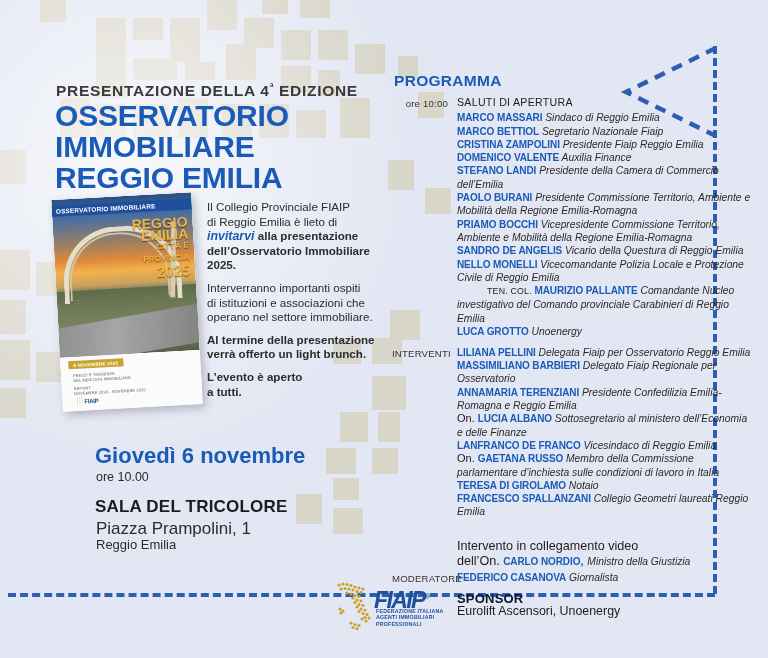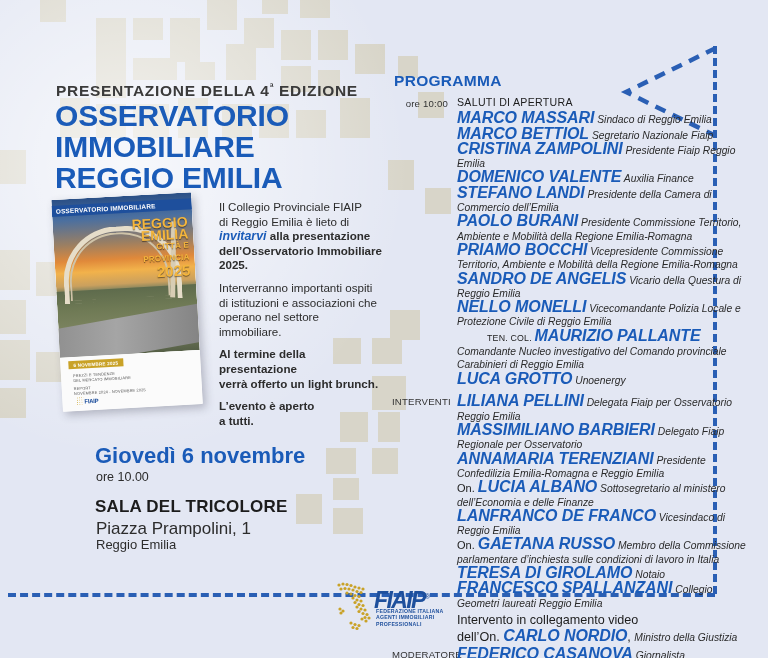--- a/index.html
+++ b/index.html
@@ -88,21 +88,21 @@
   #bk-s2{top:187px;}
   #book-logo{position:absolute;left:14px;top:198px;font-size:6px;font-weight:900;color:#1e4f9c;letter-spacing:-.3px;}
   #book-logo .dots{display:inline-block;width:7px;height:8px;background:
      radial-gradient(#c9a227 40%,transparent 42%) 0 0/2.2px 2.2px;vertical-align:-1px;margin-right:1px;}
 
   
   #body-text{
     position:absolute;left:203px;top:200px;width:180px;
     font-size:11.6px;line-height:14.6px;color:#2c2c2c;
   }
-  #body-text p{margin:0 0 8px 16px;}
+  #body-text p{margin:0 0 8px 4px;}
   #body-text .b{font-weight:700;}
   #body-text .inv{color:#1a5bb8;font-weight:700;font-style:italic;font-size:12.4px;}
 
   
   #date-line{
     position:absolute;left:95px;top:443px;
     font-size:22px;font-weight:800;color:#1a5bb8;white-space:nowrap;
   }
   #time-line{position:absolute;left:96px;top:470px;font-size:12.5px;color:#2c2c2c;}
   #venue-name{position:absolute;left:95px;top:497px;font-size:17px;font-weight:800;color:#1c1c1c;letter-spacing:.2px;}
@@ -123,21 +123,21 @@
   
   #prog{position:absolute;left:392px;top:72px;width:360px;z-index:5;}
   #prog-title{font-size:15.5px;font-weight:800;color:#1a5bb8;letter-spacing:.3px;margin:0 0 6px 2px;}
   .row{display:flex;margin-bottom:2.5px;}
   .rlabel{
     width:56px;min-width:56px;text-align:right;padding-right:9px;
     font-size:9.6px;color:#333;letter-spacing:.2px;line-height:13px;
     padding-top:1px;
   }
   .rbody{flex:1;font-size:11.5px;line-height:13.3px;color:#1c1c1c;}
-  .nm{font-weight:800;color:#1a5bb8;font-size:16px;letter-spacing:-.1px;font-style:italic;}
+  .nm{font-weight:800;color:#1a5bb8;font-size:10px;letter-spacing:-.1px;}
   .rl{font-style:italic;font-size:10.3px;color:#2a2a2a;}
   .pre{font-size:11px;color:#1c1c1c;}
   .pre-sm{font-size:8.8px;color:#1c1c1c;letter-spacing:.2px;margin-left:30px;}
   .plain{font-size:12.6px;color:#1c1c1c;line-height:15px;}
   .sec-head{font-weight:800;color:#0f172a;font-size:13px;letter-spacing:.2px;}
   .sponsor-val{font-size:12.4px;color:#1c1c1c;}
   .gap{height:5px;}
 </style>
 </head>
 <body>
@@ -356,21 +356,21 @@
           <div class="rlabel">INTERVENTI</div>
           <div class="rbody">
             <div><span class="nm">LILIANA PELLINI</span><span class="rl"> Delegata Fiaip per Osservatorio Reggio Emilia</span></div>
             <div><span class="nm">MASSIMILIANO BARBIERI</span><span class="rl"> Delegato Fiaip Regionale per Osservatorio</span></div>
             <div><span class="nm">ANNAMARIA TERENZIANI</span><span class="rl"> Presidente Confedilizia Emilia-Romagna e Reggio Emilia</span></div>
             <div><span class="pre">On. </span><span class="nm">LUCIA ALBANO</span><span class="rl"> Sottosegretario al ministero dell’Economia e delle Finanze</span></div>
             <div><span class="nm">LANFRANCO DE FRANCO</span><span class="rl"> Vicesindaco di Reggio Emilia</span></div>
             <div><span class="pre">On. </span><span class="nm">GAETANA RUSSO</span><span class="rl"> Membro della Commissione parlamentare d’inchiesta sulle condizioni di lavoro in Italia</span></div>
             <div><span class="nm">TERESA DI GIROLAMO</span><span class="rl"> Notaio</span></div>
             <div><span class="nm">FRANCESCO SPALLANZANI</span><span class="rl"> Collegio Geometri laureati Reggio Emilia</span></div>
-            <div class="plain" style="margin-top: 3px;">Intervento in collegamento video</div>
+            <div class="plain" style="margin-top: 20px;">Intervento in collegamento video</div>
             <div class="plain"><span>dell’On. </span><span class="nm">CARLO NORDIO</span><span>, </span><span class="rl">Ministro della Giustizia</span></div>
           </div>
         </div>
         <div class="row">
           <div class="rlabel">MODERATORE</div>
           <div class="rbody">
             <div><span class="nm">FEDERICO CASANOVA</span><span class="rl"> Giornalista</span></div>
           </div>
         </div>
         <div class="row">

